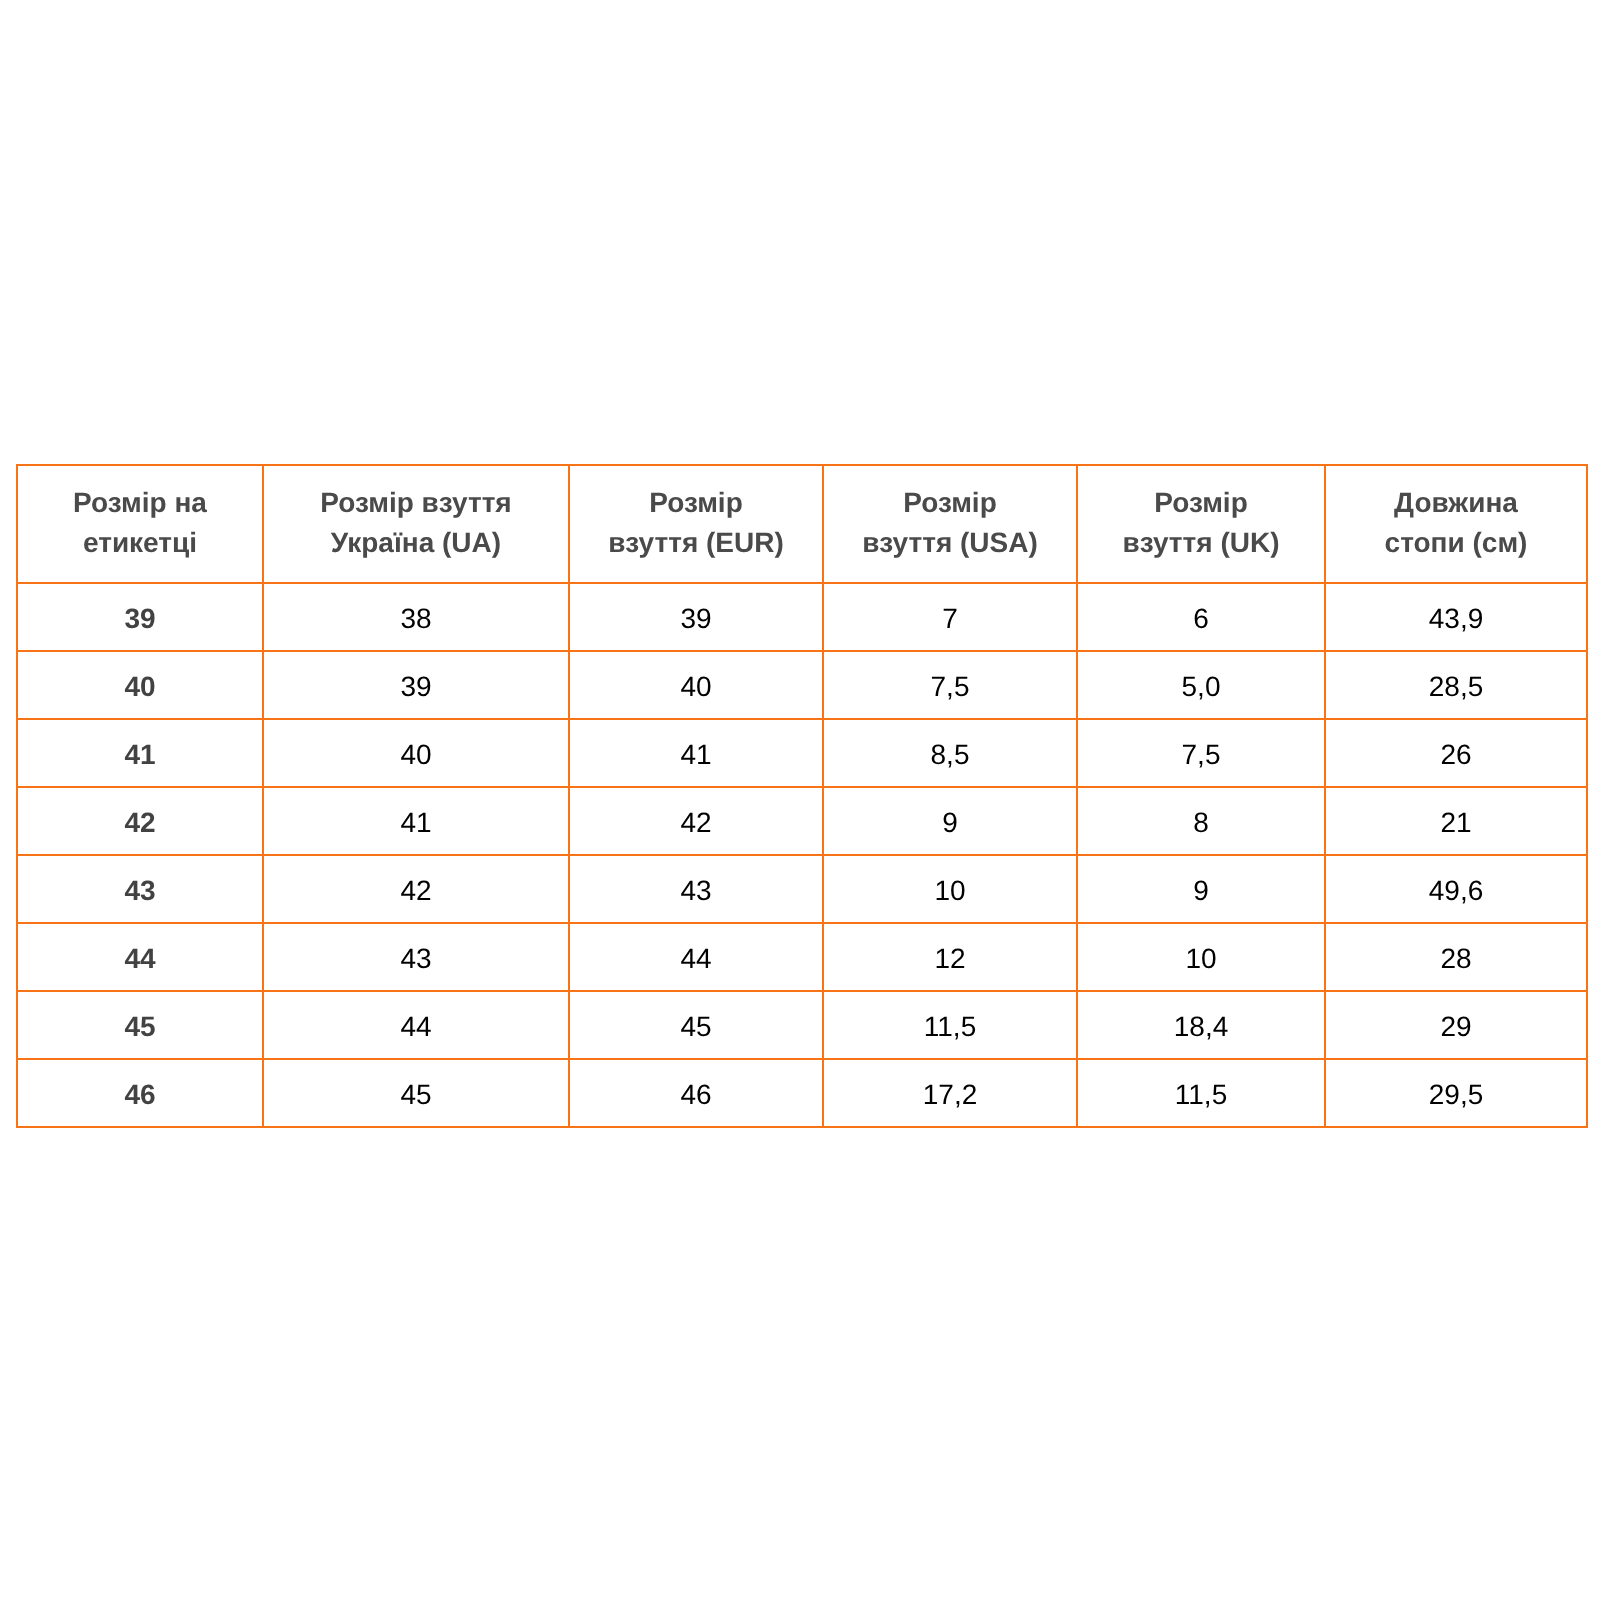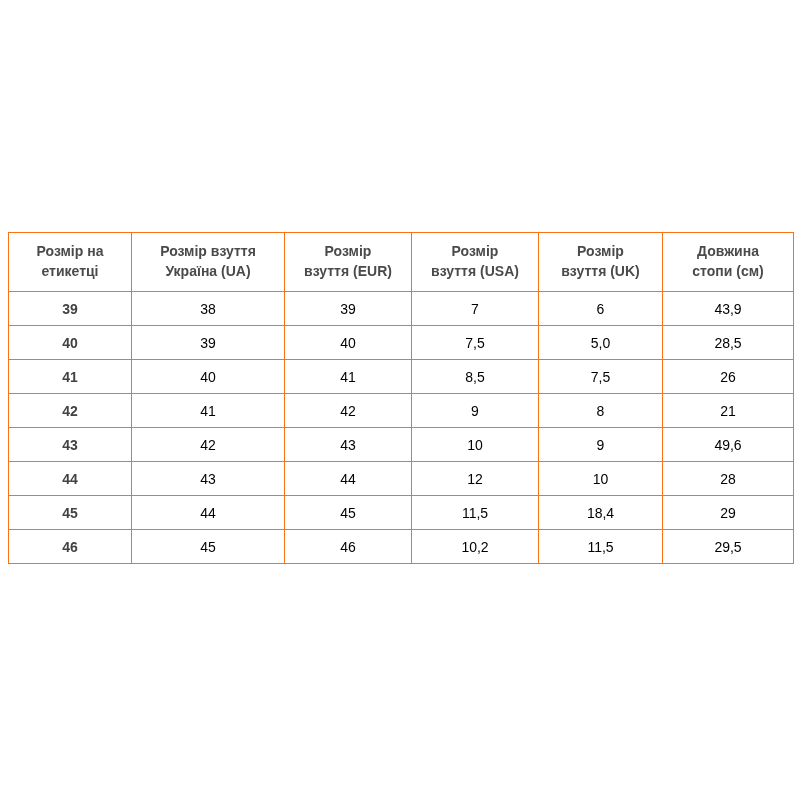--- a/index.html
+++ b/index.html
@@ -140,20 +140,20 @@
             <td>44</td>
             <td>45</td>
             <td>11,5</td>
             <td>18,4</td>
             <td>29</td>
           </tr>
           <tr>
             <td class="row-label">46</td>
             <td>45</td>
             <td>46</td>
-            <td>10,2</td>
+            <td>17,2</td>
             <td>11,5</td>
             <td>29,5</td>
           </tr>
         </tbody>
     </table>
   </div>
 </div>
 
 </body></html>

